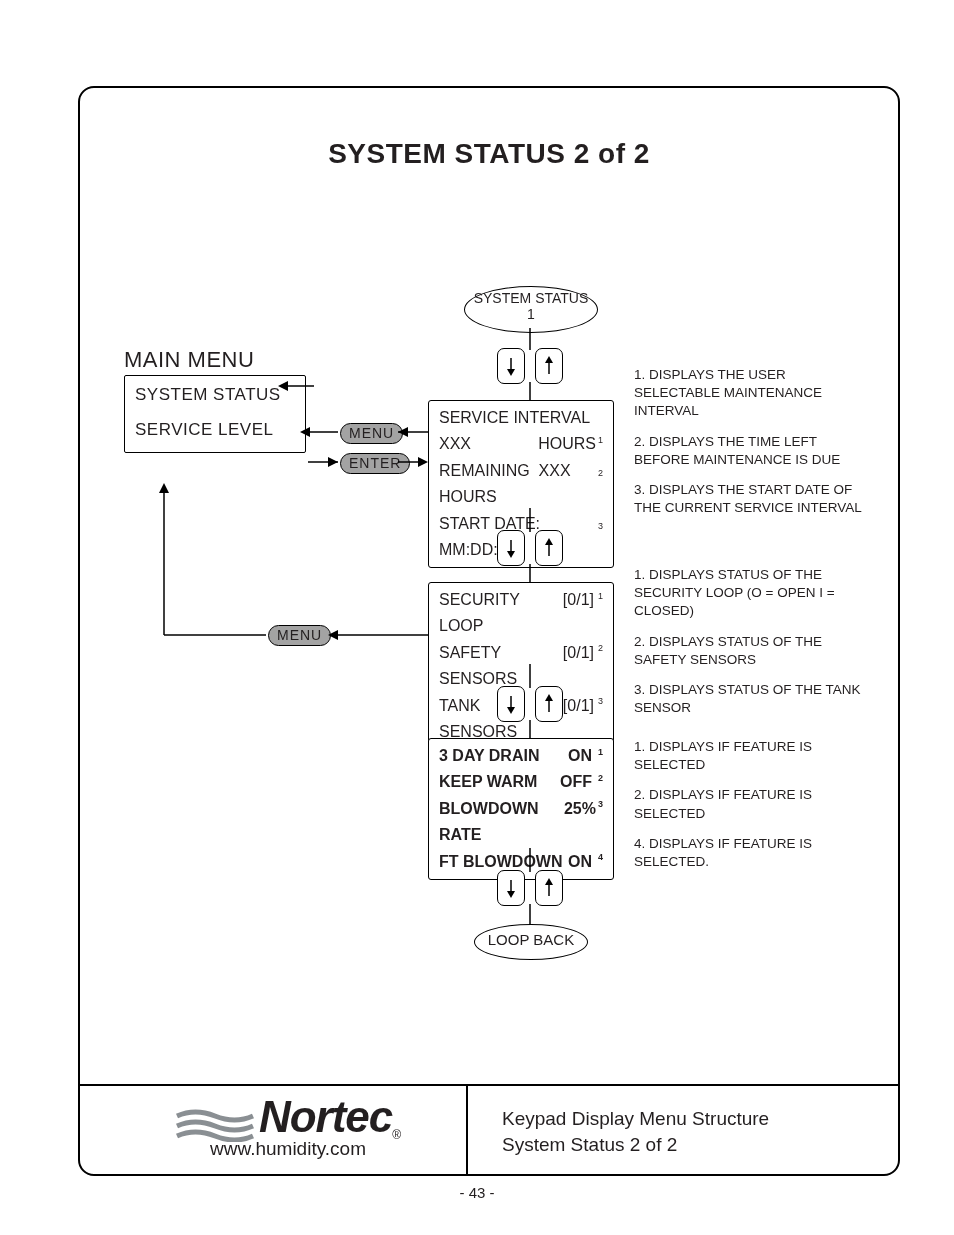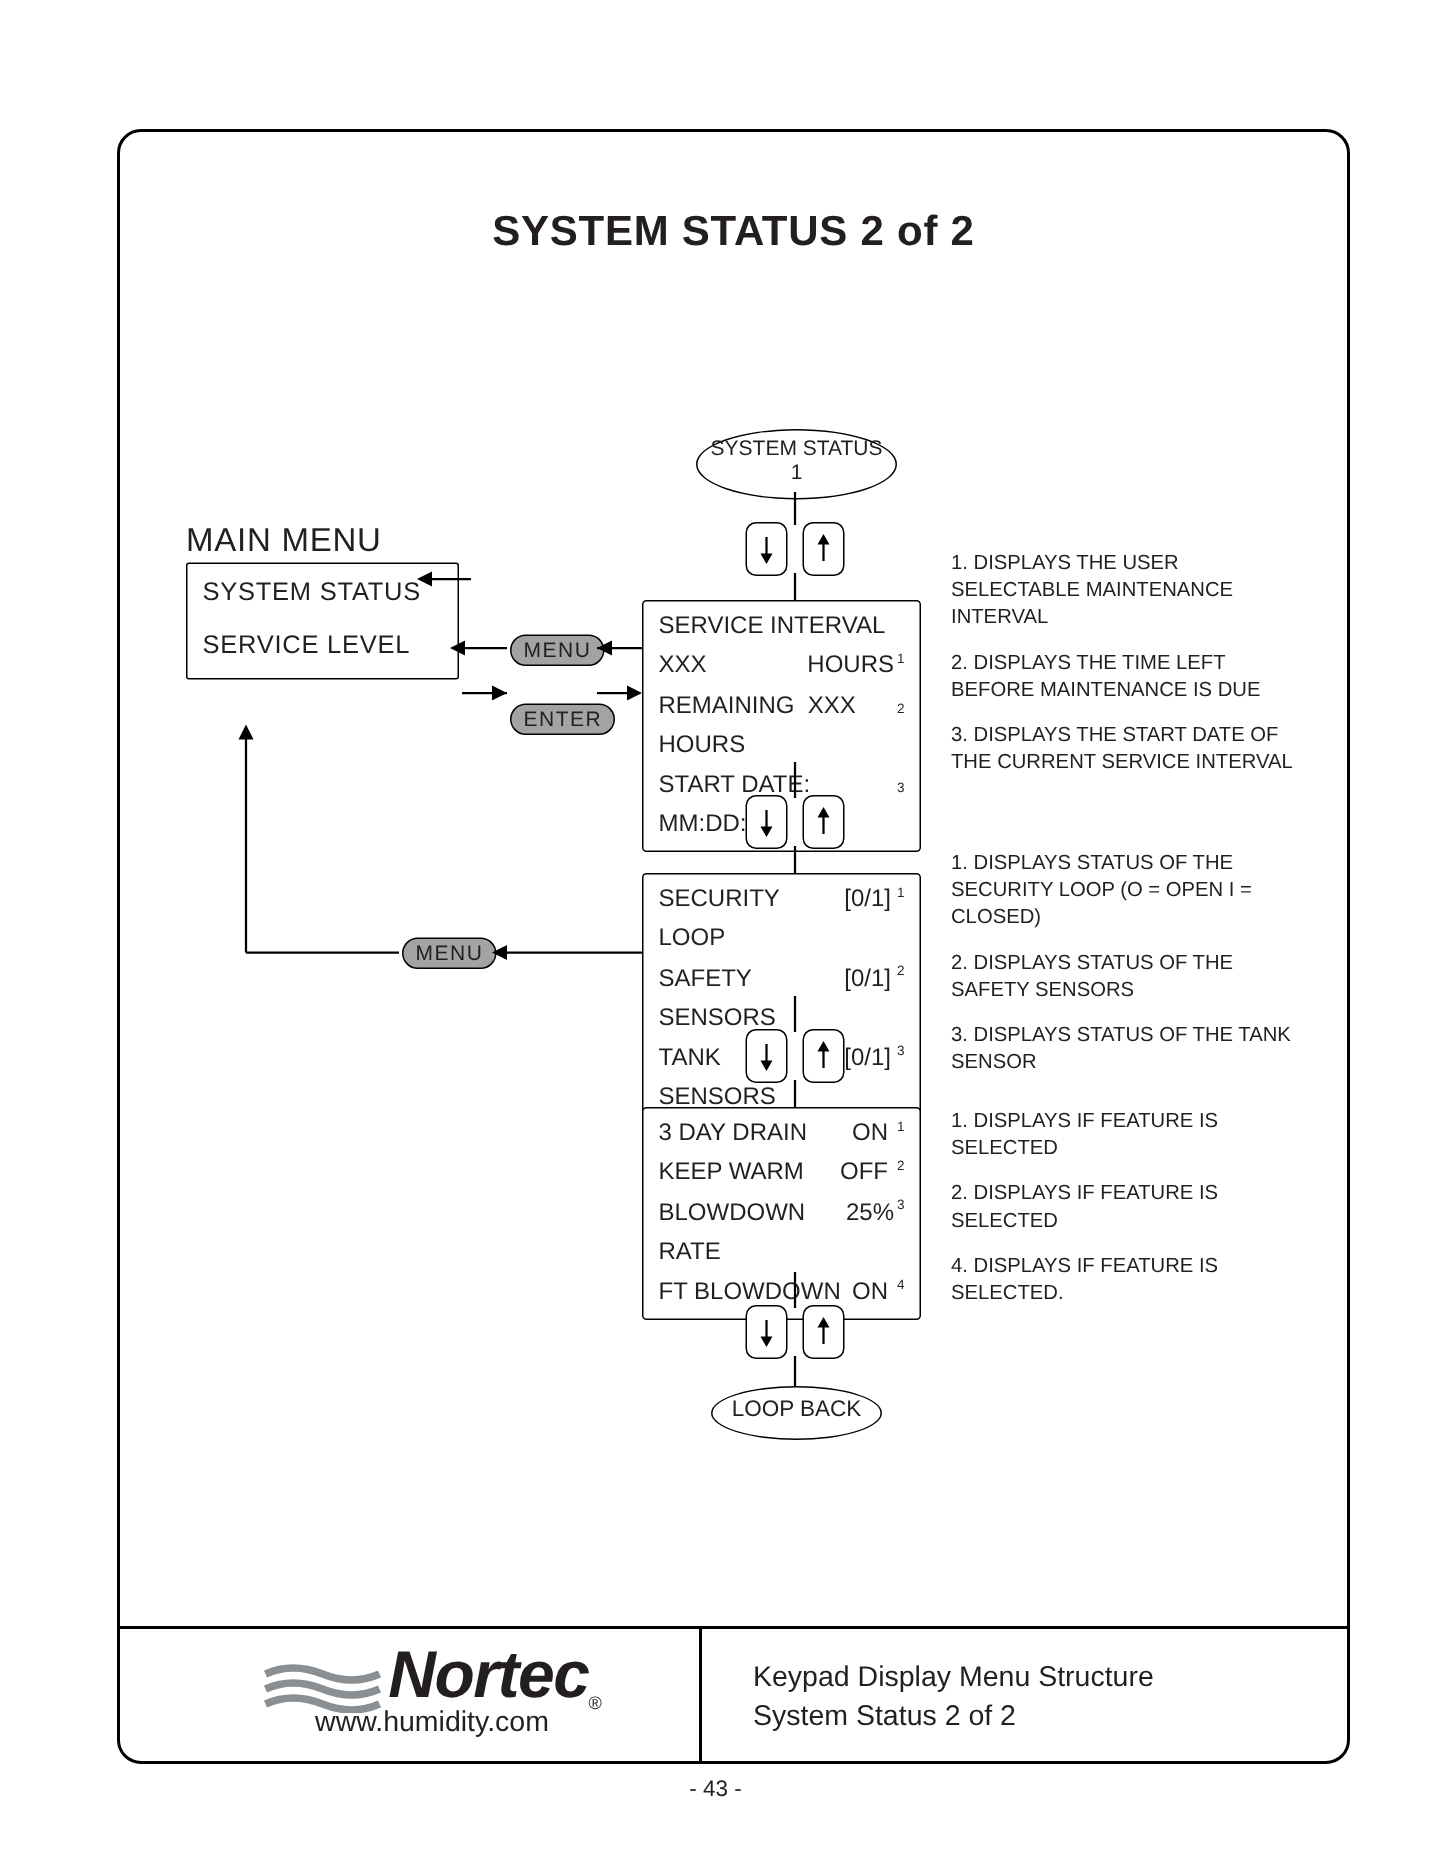--- a/index.html
+++ b/index.html
@@ -93,21 +93,21 @@
       </div>
     </div>
 
     <svg class="abs" style="left:198px; top:291px;" width="36" height="14">
       <line x1="36" y1="7" x2="6" y2="7" stroke="#000" stroke-width="1.5"></line>
       <polygon points="0,7 10,2 10,12" fill="#000"></polygon>
     </svg>
 
     <div class="abs" style="left:260px; top:335px;">
       <div class="pill condensed" style="position:absolute; left:0; top:0;">MENU</div>
-      <div class="pill condensed" style="position:absolute; left:0; top:46px;">ENTER</div>
+      <div class="pill condensed" style="position:absolute; left:0; top:30px;">ENTER</div>
     </div>
 
     <svg class="abs" style="left:220px; top:330px;" width="130" height="60">
 
       <line x1="2" y1="14" x2="38" y2="14" stroke="#000" stroke-width="1.5"></line>
       <polygon points="0,14 10,9 10,19" fill="#000"></polygon>
 
       <line x1="98" y1="14" x2="128" y2="14" stroke="#000" stroke-width="1.5"></line>
       <polygon points="98,14 108,9 108,19" fill="#000"></polygon>
 
@@ -228,21 +228,21 @@
         <svg class="arrow" width="12" height="20">
             <line x1="6" y1="18" x2="6" y2="4" stroke="#000" stroke-width="1.5"></line>
             <polygon points="6,0 2,7 10,7" fill="#000"></polygon>
           </svg>
       </div>
     </div>
     <svg class="abs" style="left:447px; top:632px;" width="6" height="18">
         <line x1="3" y1="0" x2="3" y2="18" stroke="#000" stroke-width="1.5"></line>
       </svg>
 
-    <div class="screen-box condensed" style="left:348px; top:650px; width:186px;">
+    <div class="screen-box condensed" style="left:348px; top:650px; width:186px;font-weight:bold;">
       <div class="screen-line">
         <span>3 DAY DRAIN</span>
         <span><span>ON</span><span class="sup" style="margin-left:6px;">1</span></span>
       </div>
       <div class="screen-line">
         <span>KEEP WARM</span>
         <span><span>OFF</span><span class="sup" style="margin-left:6px;">2</span></span>
       </div>
       <div class="screen-line">
         <span>BLOWDOWN RATE</span>

